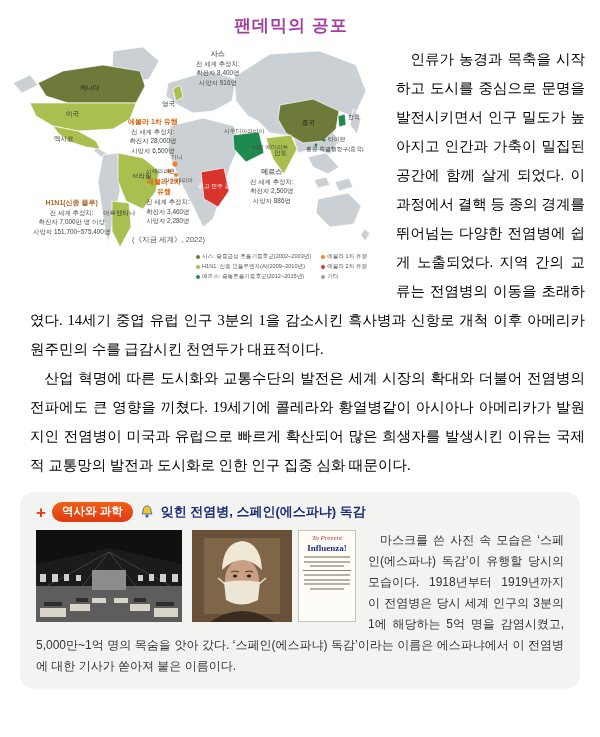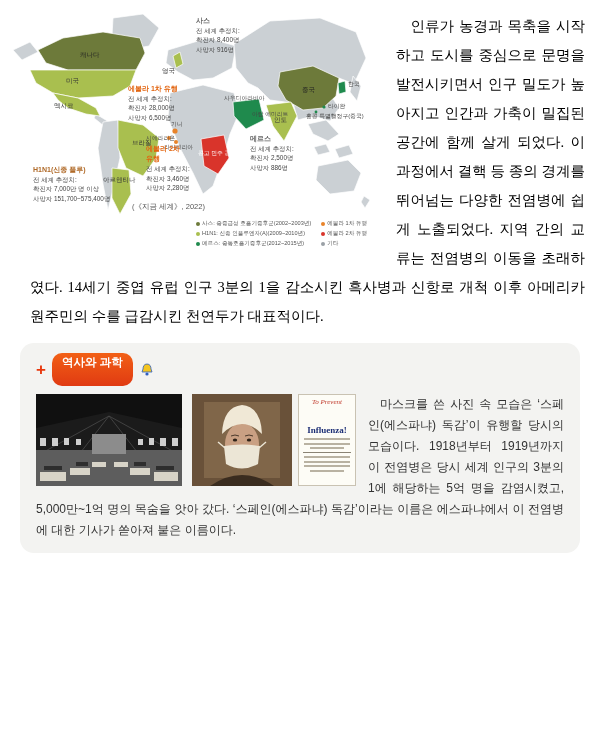--- a/index.html
+++ b/index.html
@@ -14,20 +14,21 @@
   .page-title {
     font-family:"Liberation Sans", sans-serif;
     font-size:17px; font-weight:bold; color:#a23f9e;
     letter-spacing:1px; margin:2px 0 8px 204px;
   }
 
   
   .map-fig {
     float:left; width:378px; margin:-4px 10px 4px -22px;
     font-family:"Liberation Sans", sans-serif;
+    text-align:center;
   }
   .map-wrap { position:relative; width:378px; height:240px; }
   .map-wrap svg.world { position:absolute; left:0; top:0; }
 
   .cl { position:absolute; font-size:6.5px; color:#333; white-space:nowrap; line-height:1; }
   .cl.dk { color:#222; }
   .cl.tiny { font-size:5.8px; color:#444; }
 
   .ann { position:absolute; font-size:6.4px; line-height:1.45; color:#444; }
   .ann .t { font-weight:bold; color:#666; font-size:7px; }
@@ -62,47 +63,48 @@
   
   .history {
     clear:both; margin:12px 5px 0 -10px; background:#f3f3f1;
     border-radius:14px; padding:10px 16px 12px;
     font-family:"Liberation Sans", sans-serif;
   }
   .hb-head { display:flex; align-items:center; gap:6px; margin-bottom:8px; }
   .plus { color:#e8380d; font-weight:bold; font-size:17px; line-height:1; }
   .badge {
     background:linear-gradient(180deg,#f26016,#e03a12); color:#fff;
-    font-weight:bold; font-size:11.5px; padding:2px 10px 16px; border-radius:10px;text-align:center;
+    font-weight:bold; font-size:11.5px; padding:2px 10px 3px; border-radius:10px;text-align:center;
   }
   .hb-title { color:#1c2e75; font-weight:bold; font-size:13px; }
 
   .hb-media { float:left; width:322px; margin-right:10px; }
   .photos { display:flex; align-items:flex-start; }
   .photo-camp { width:146px; height:92px; flex:none; }
   .photo-nurse { width:100px; height:92px; flex:none; margin-left:10px; }
   .poster {
     width:58px; height:92px; flex:none; margin-left:6px;
     background:#fdfcf6; border:1px solid #c9c2b2; padding:4px 4px 3px;
     font-family:"Liberation Serif", serif;
   }
   .poster .l1 { color:#c0392b; font-size:7px; font-style:italic; text-align:center; line-height:1.1; }
-  .poster .l2 { color:#1c2e75; font-size:9px; font-weight:bold; text-align:center; line-height:1.2; margin-bottom:3px;margin-top:18px; }
+  .poster .l2 { color:#1c2e75; font-size:9px; font-weight:bold; text-align:center; line-height:1.2; margin-bottom:3px; }
   .poster .tl { height:2px; background:#b9b2a2; margin:2.5px 1px; }
   .poster .tl.short { width:70%; margin-left:15%; }
   .poster .rule { height:1px; background:#8a8374; margin:3px 0; }
 
   .hb-text { font-size:12px; line-height:21px; color:#333; text-align:justify; }
   .hb-text p { text-indent:1em; }
 </style>
 </head>
 <body>
 
 <div class="page">
 
+  <h1 class="page-title">팬데믹의 공포</h1>
 
   <div class="map-fig">
     <div class="map-wrap">
       <svg class="world" width="378" height="218" viewBox="0 0 378 218">
 
         <g fill="#cbd0d4" stroke="#ffffff" stroke-width="0.7">
           <path d="M105,10 L135,6 L151,20 L141,38 L118,42 L104,28 Z"></path>
           <path d="M5,42 L22,34 L30,44 L14,52 Z"></path>
           <path d="M88,106 L101,114 L96,118 L86,110 Z"></path>
           <path d="M95,114 L110,112 L112,150 L104,186 L100,202 L95,176 L90,140 Z"></path>
@@ -234,30 +236,32 @@
               <span>기타</span>
             </div>
         </div>
       </div>
     </div>
 
   </div>
 
   <div class="article">
     <p>인류가 농경과 목축을 시작하고 도시를 중심으로 문명을 발전시키면서 인구 밀도가 높아지고 인간과 가축이 밀집된 공간에 함께 살게 되었다. 이 과정에서 결핵 등 종의 경계를 뛰어넘는 다양한 전염병에 쉽게 노출되었다. 지역 간의 교류는 전염병의 이동을 초래하였다. 14세기 중엽 유럽 인구 3분의 1을 감소시킨 흑사병과 신항로 개척 이후 아메리카 원주민의 수를 급감시킨 천연두가 대표적이다.</p>
+    <p>산업 혁명에 따른 도시화와 교통수단의 발전은 세계 시장의 확대와 더불어 전염병의 전파에도 큰 영향을 끼쳤다. 19세기에 콜레라와 황열병같이 아시아나 아메리카가 발원지인 전염병이 미국과 유럽으로 빠르게 확산되어 많은 희생자를 발생시킨 이유는 국제적 교통망의 발전과 도시화로 인한 인구 집중 심화 때문이다.</p>
   </div>
 
   <div class="history">
     <div class="hb-head">
       <span class="plus">+</span>
       <span class="badge">역사와 과학</span>
       <svg width="16" height="16" viewBox="0 0 16 16">
         <path d="M8,2 C5,2 4,4.5 4,7 L3,10 L13,10 L12,7 C12,4.5 11,2 8,2 Z" fill="#f4c520" stroke="#2f5fc0" stroke-width="0.8"></path>
         <circle cx="8" cy="12" r="1.6" fill="#2f5fc0"></circle>
       </svg>
+      <span class="hb-title">잊힌 전염병, 스페인(에스파냐) 독감</span>
     </div>
 
     <div class="hb-media">
       <div class="photos">
 
         <svg class="photo-camp" viewBox="0 0 146 92">
           <rect width="146" height="92" fill="#1b1b1b"></rect>
           <path d="M0,0 H146 V34 L73,18 L0,34 Z" fill="#101010"></path>
           <g stroke="#4a4a4a" stroke-width="0.8">
             <line x1="73" y1="22" x2="4" y2="60"></line>

